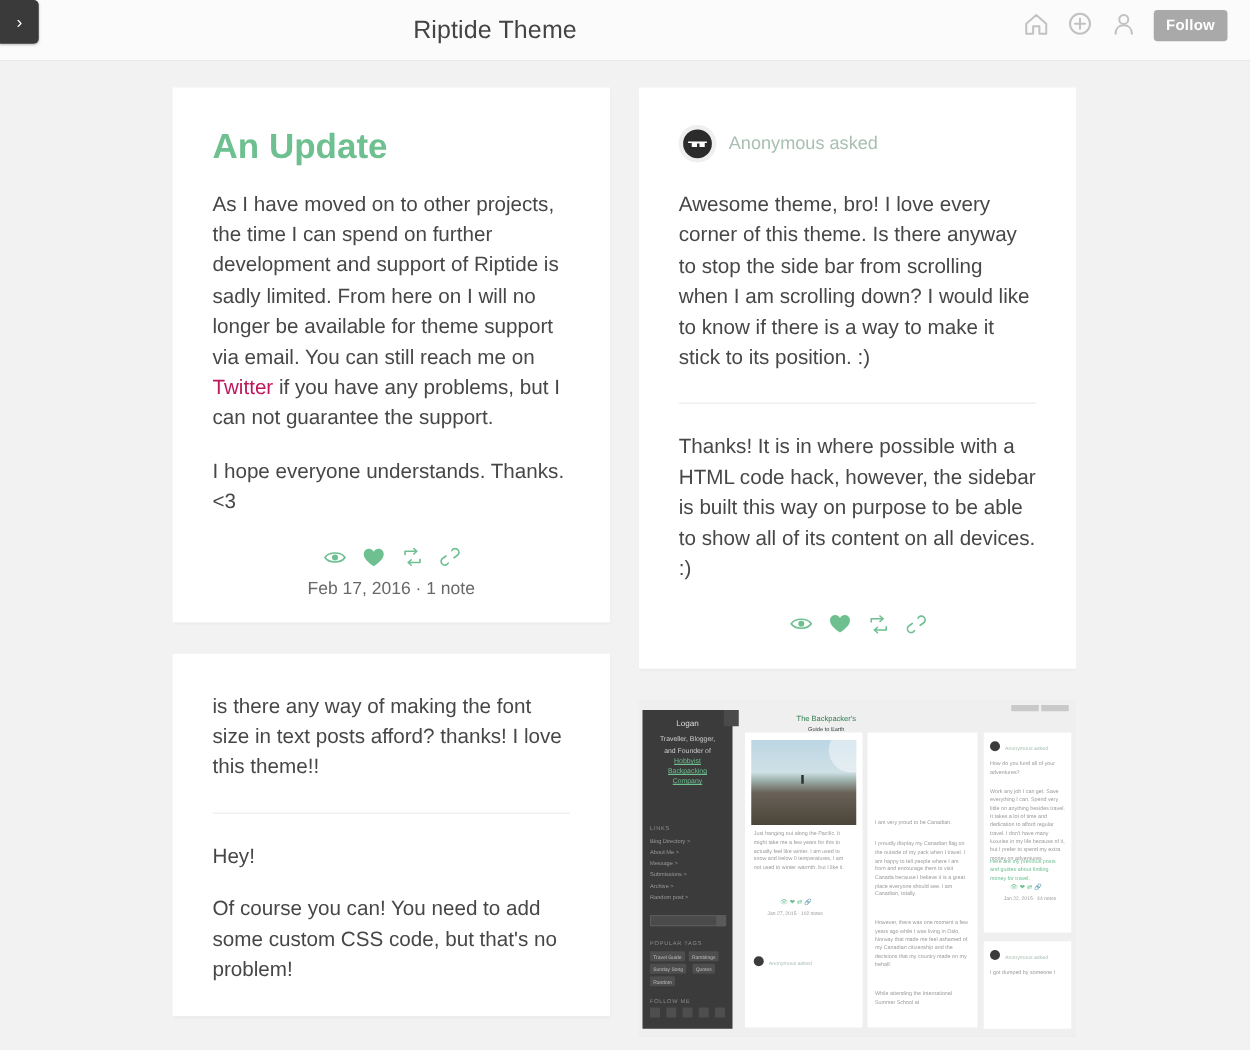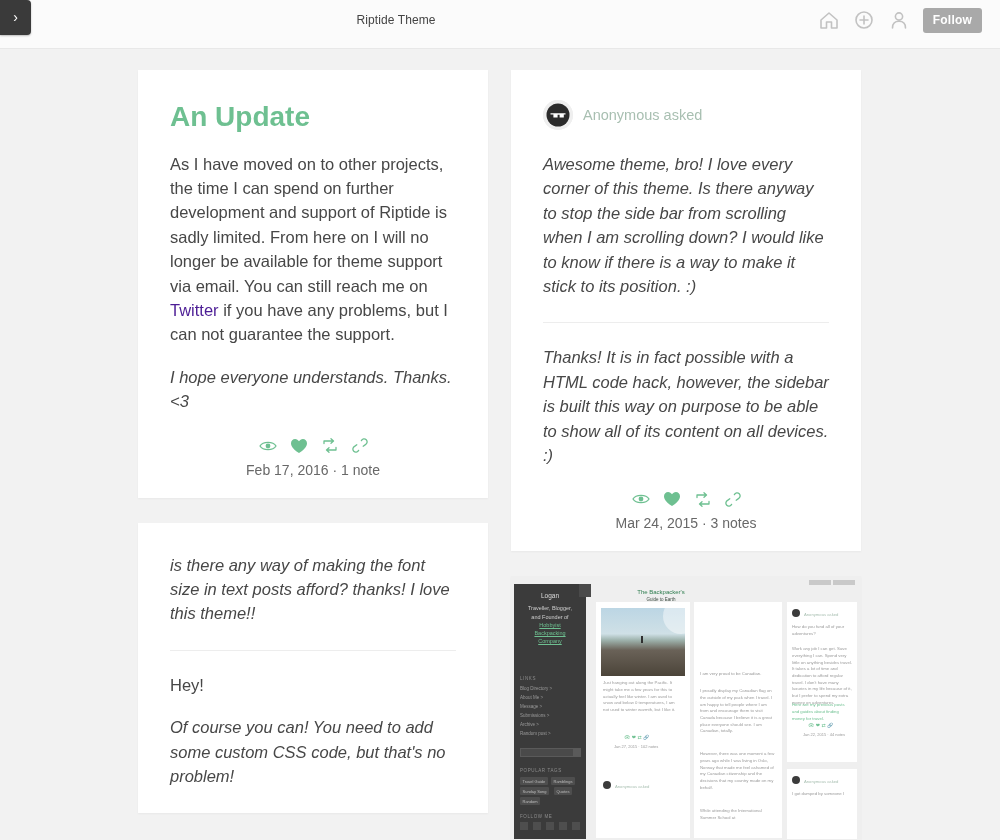--- a/index.html
+++ b/index.html
@@ -26,26 +26,26 @@
     cursor: pointer;
     box-shadow: 0 1px 2px rgba(0,0,0,.25);
   }
   .sidebar-toggle span {
     color: #fff; font-size: 14px; line-height: 1;
     transform: translateY(-1px);
   }
   .blog-title {
     position: absolute; left: 0; top: 13px; width: 792px;
     text-align: center;
-    font-size: 12px; color: #444; font-weight: 400;
+    font-size: 20px; color: #444; font-weight: 400;
     letter-spacing: .1px;
   }
   .topbar-actions {
     position: absolute; right: 18px; top: 8px;
-    display: flex; align-items: center; gap: 13px;
+    display: flex; align-items: flex-start; gap: 13px;
   }
   .tb-icon { width: 22px; height: 23px; display:block; cursor:pointer; }
   .tb-icon svg { display:block; }
   .follow-btn {
     background: #a9a9a9; color: #fff;
     font-size: 12px; font-weight: bold;
     padding: 5px 10px 6px; border-radius: 3px;
     cursor: pointer; letter-spacing: .2px;
   }
 
@@ -71,22 +71,22 @@
     font-weight: bold;
     margin-bottom: 18px;
     line-height: 1.2;
   }
   .post-text {
     font-size: 16.5px;
     line-height: 1.48;
     color: #474747;
   }
   .post-text p { margin-bottom: 18px; }
-  .post-text p:last-child { margin-bottom: 0; font-style: italic; }
-  .post-text a { color: #4c1d95; text-decoration: none; }
+  .post-text p:last-child { margin-bottom: 0; }
+  .post-text a { color: #be185d; text-decoration: none; }
 
   
   .ask-header {
     display: flex; align-items: center; gap: 10px;
     margin-bottom: 22px;
   }
   .ask-header.right { justify-content: flex-end; }
   .asker-name {
     color: #a8bfb1;
     font-size: 14.5px;
@@ -322,21 +322,21 @@
               <path d="M7.5 13.2 L22.5 13.2 L22.5 14.4 L20.8 14.4 L20.8 17.6 L16.6 17.6 L16.6 14.8 L14.6 14.8 L14.6 17.6 L10.4 17.6 L10.4 14.4 L7.5 14.4 Z" fill="#ffffff"></path>
             </svg>
           </div>
           <span class="asker-name">Anonymous asked</span>
         </div>
         <div class="post-text">
           <p>Awesome theme, bro! I love every corner of this theme. Is there anyway to stop the side bar from scrolling when I am scrolling down? I would like to know if there is a way to make it stick to its position. :)</p>
         </div>
         <div class="ask-divider"></div>
         <div class="post-text">
-          <p>Thanks! It is in fact possible with a HTML code hack, however, the sidebar is built this way on purpose to be able to show all of its content on all devices. :)</p>
+          <p>Thanks! It is in where possible with a HTML code hack, however, the sidebar is built this way on purpose to be able to show all of its content on all devices. :)</p>
         </div>
       </div>
       <div class="post-footer">
         <div class="footer-icons">
           <span>
             <svg width="18" height="14" viewBox="0 0 18 14">
               <path d="M1 7 C4 2.2 14 2.2 17 7 C14 11.8 4 11.8 1 7 Z" fill="none" stroke="#6ec091" stroke-width="1.3"></path>
               <circle cx="9" cy="7" r="2.4" fill="#6ec091"></circle>
             </svg>
           </span>
@@ -351,21 +351,20 @@
               <path d="M15 9.5 L15 12 L5.5 12 M5.5 12 L8 9.8 M5.5 12 L8 14.2" fill="none" stroke="#6ec091" stroke-width="1.3" stroke-linecap="round" stroke-linejoin="round"></path>
             </svg>
           </span>
           <span>
             <svg width="16" height="15" viewBox="0 0 16 15">
               <path d="M9.4 2.6 A3 3 0 1 1 13.4 6.6 L11.2 8.2" fill="none" stroke="#6ec091" stroke-width="1.3" stroke-linecap="round"></path>
               <path d="M6.6 12.4 A3 3 0 1 1 2.6 8.4 L4.8 6.8" fill="none" stroke="#6ec091" stroke-width="1.3" stroke-linecap="round"></path>
             </svg>
           </span>
         </div>
-        <div class="post-meta">Mar 24, 2015 · 3 notes</div>
       </div>
       <div style="height:16px"></div>
     </div>
 
     <div class="post photo-post">
       <div class="photo-shot">
 
         <div class="pv-sidebar"></div>
         <div class="pv-tab"></div>
 

